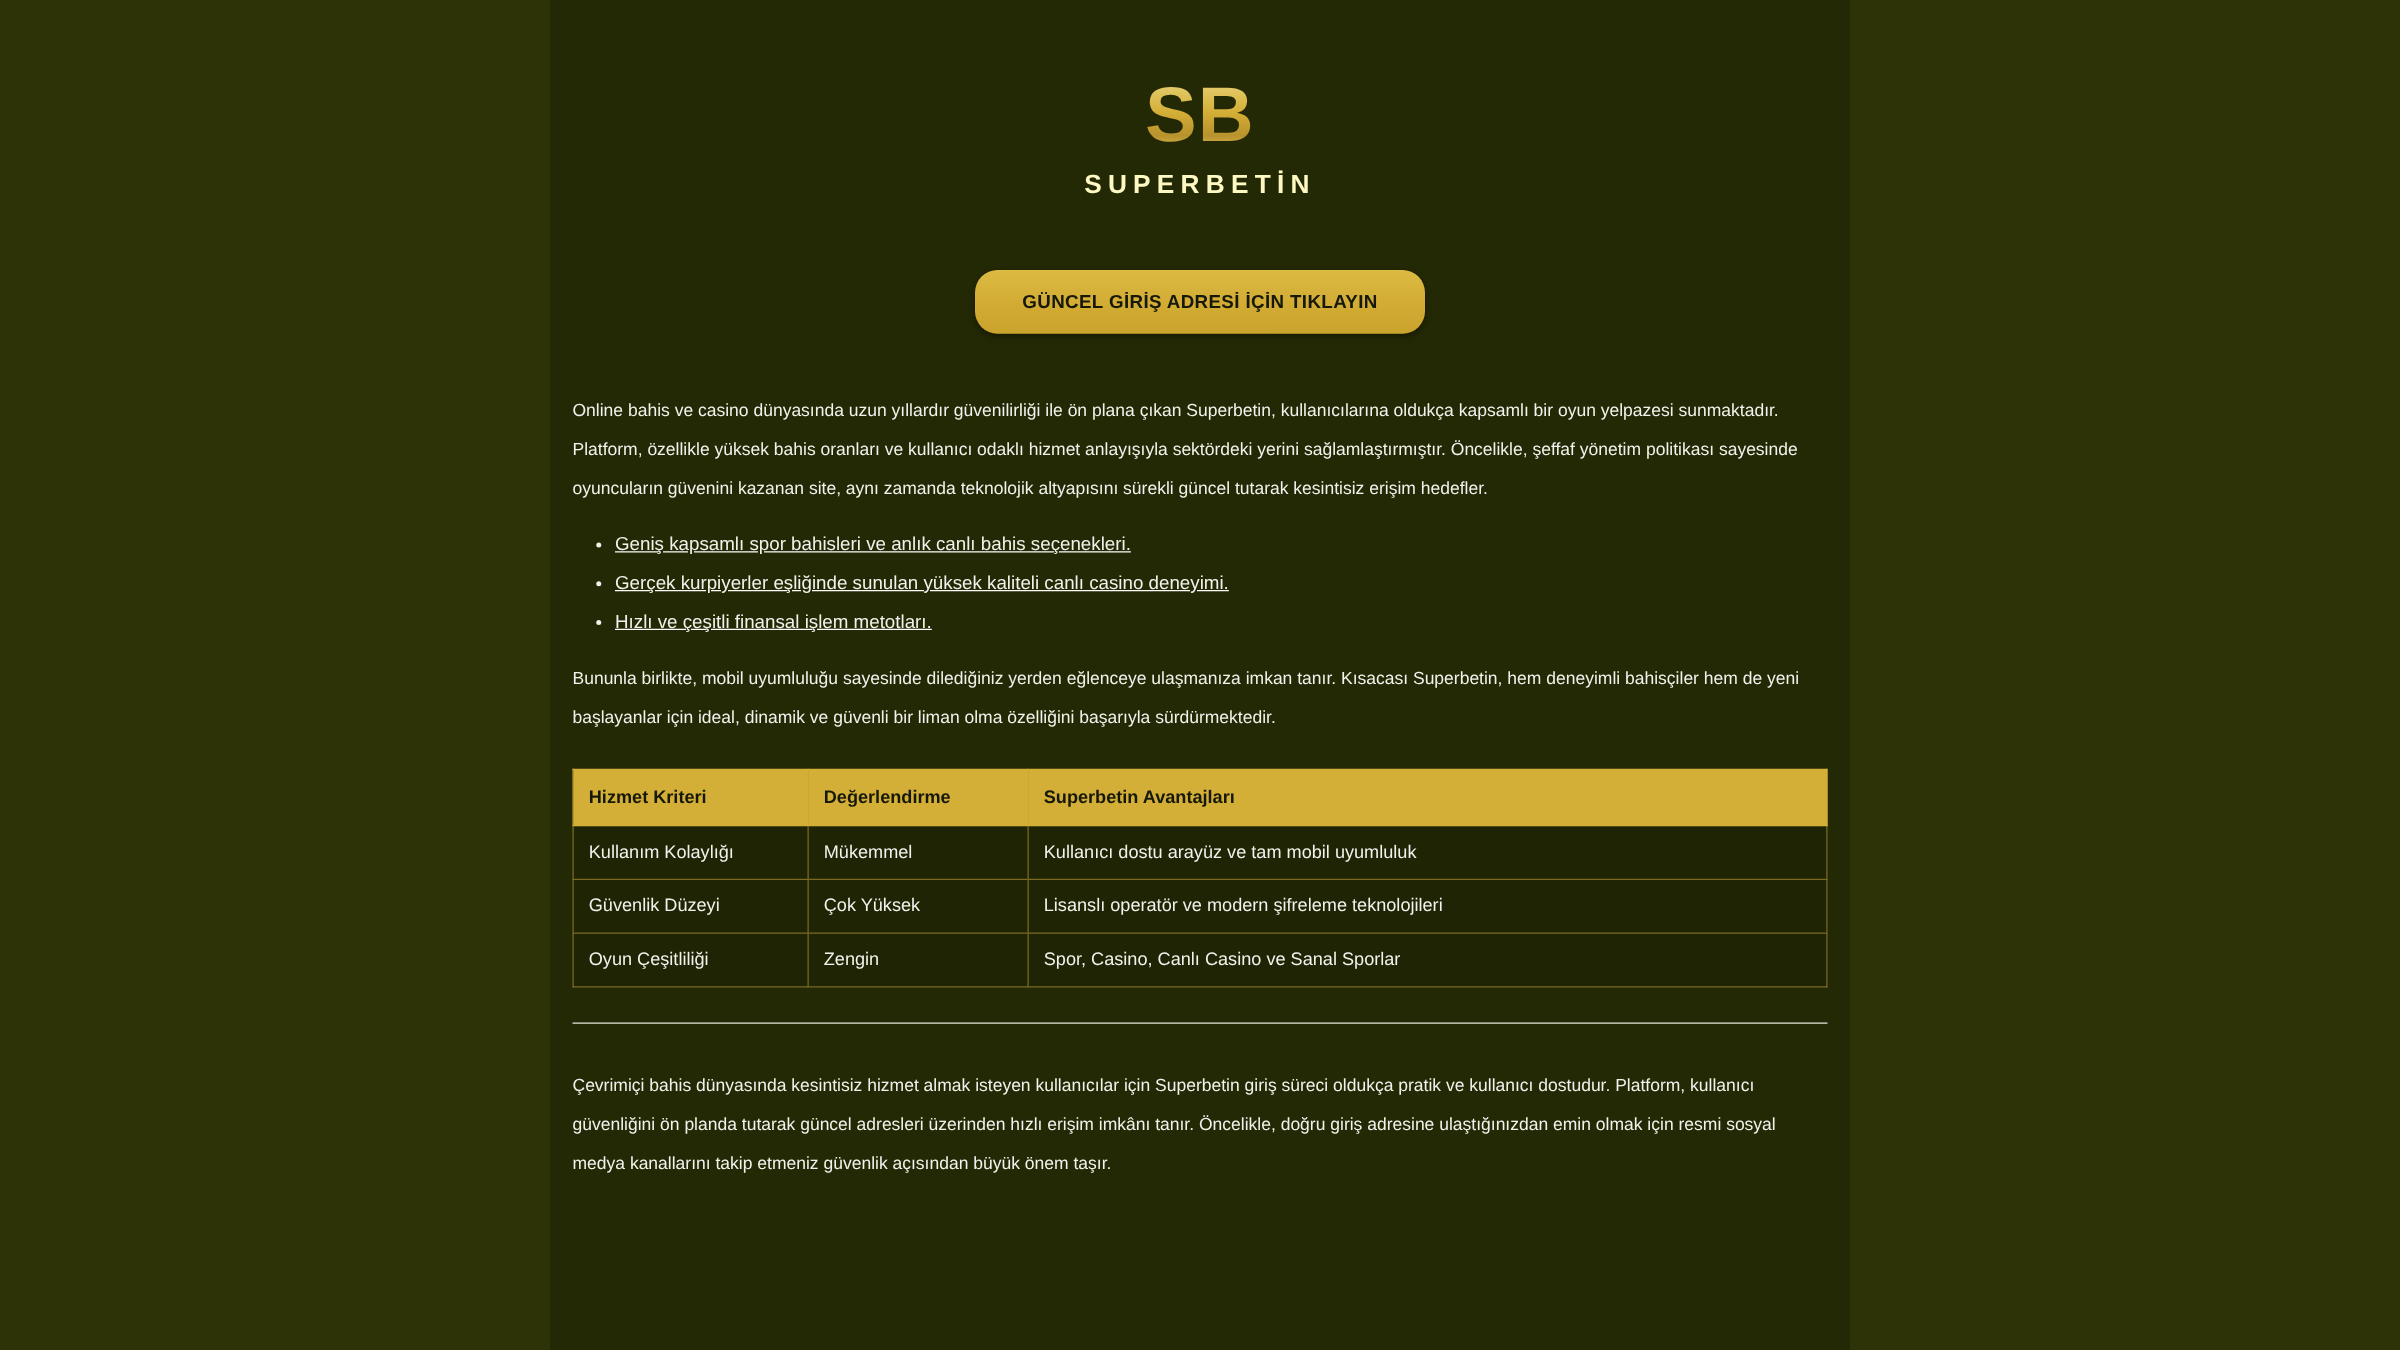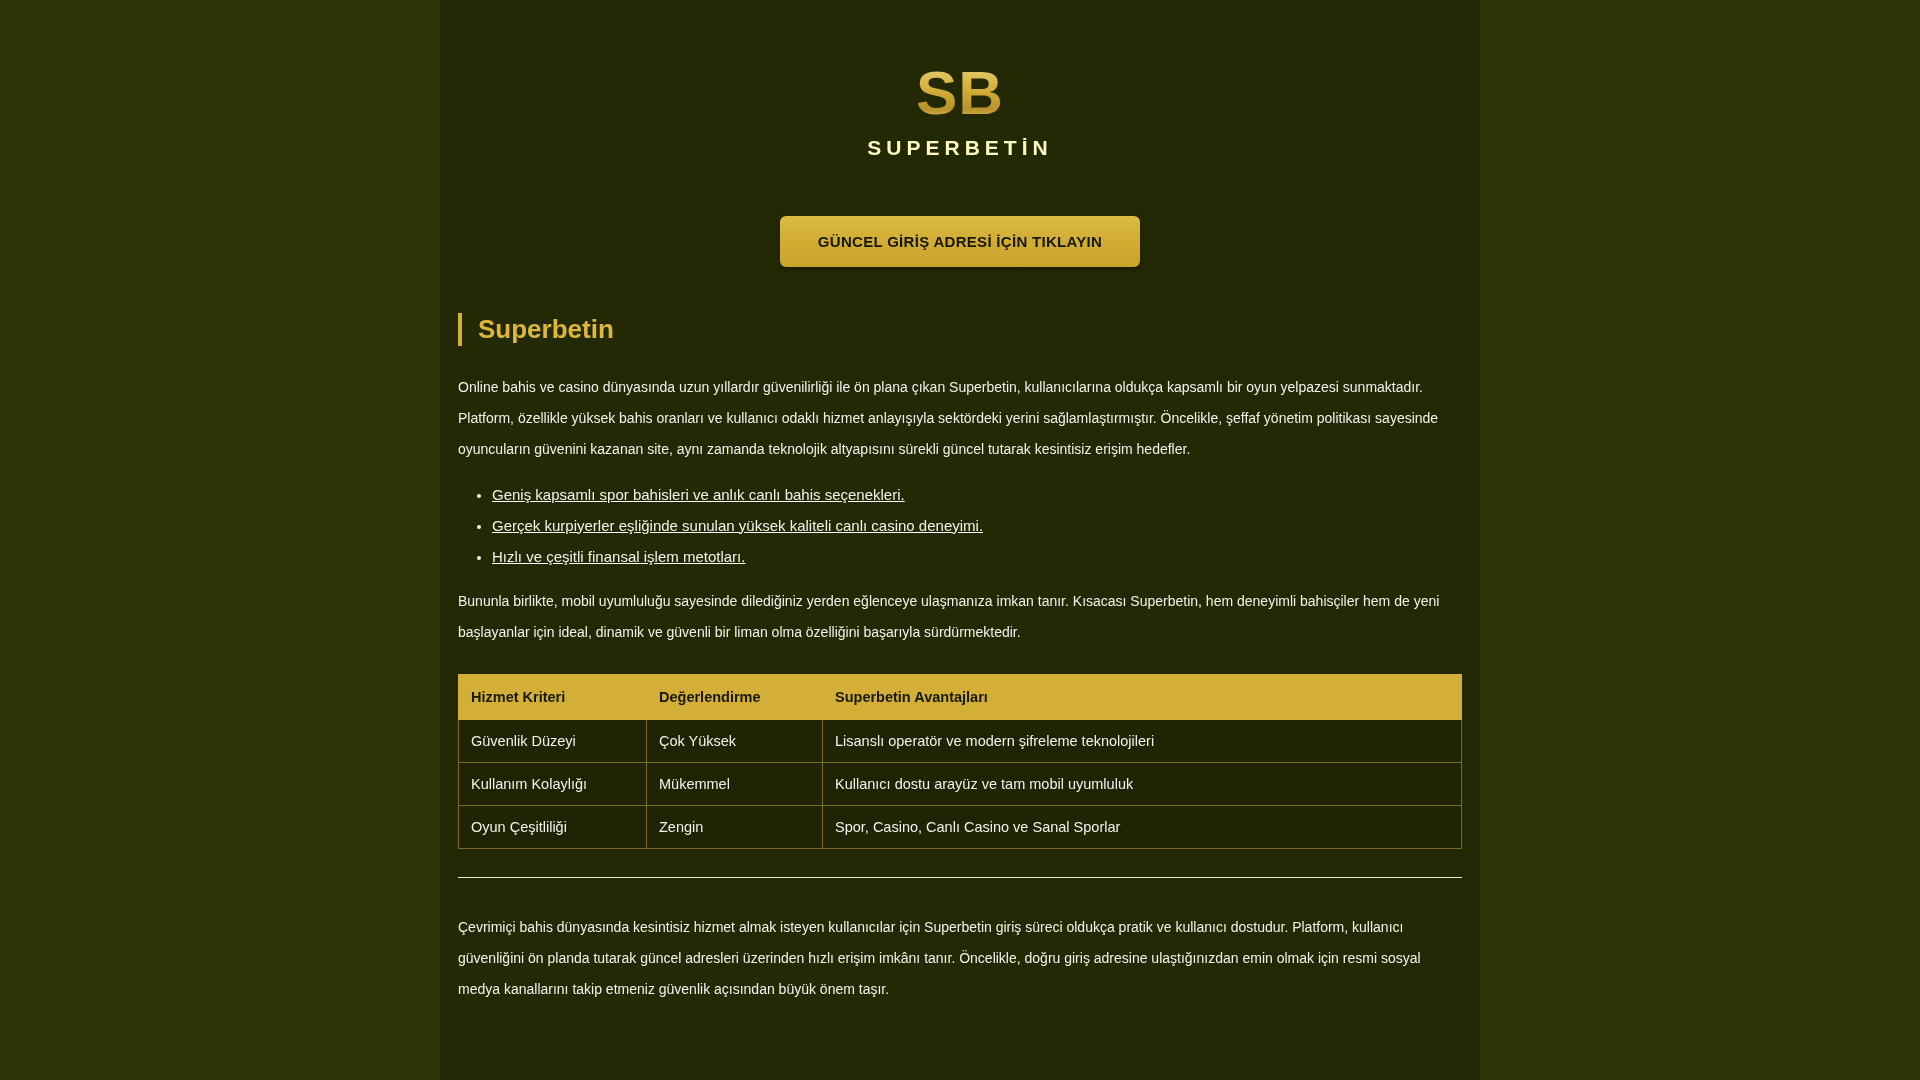--- a/index.html
+++ b/index.html
@@ -67,21 +67,21 @@
 
   .cta-button {
     display: inline-block;
     background: linear-gradient(180deg, #dcbb42 0%, #d2ab33 55%, #c9a32c 100%);
     color: #16180a;
     font-size: 15px;
     font-weight: bold;
     letter-spacing: 0.3px;
     padding: 17px 38px;
     border: none;
-    border-radius: 6px;
+    border-radius: 18px;
     cursor: pointer;
     font-family: "Liberation Sans", sans-serif;
     box-shadow: 0 2px 5px rgba(0,0,0,0.35);
   }
 
   
   .content {
     padding: 0 0 0 0;
     margin-top: 46px;
   }
@@ -167,21 +167,20 @@
       <div class="brand-name">SUPERBETİN</div>
     </div>
 
     <div class="cta-wrap">
       <button class="cta-button">GÜNCEL GİRİŞ ADRESİ İÇİN TIKLAYIN</button>
     </div>
 
     <div class="content">
 
       <div class="section-block">
-        <h2 class="section-title">Superbetin</h2>
 
         <p class="body-text">Online bahis ve casino dünyasında uzun yıllardır güvenilirliği ile ön plana çıkan Superbetin, kullanıcılarına oldukça kapsamlı bir oyun yelpazesi sunmaktadır. Platform, özellikle yüksek bahis oranları ve kullanıcı odaklı hizmet anlayışıyla sektördeki yerini sağlamlaştırmıştır. Öncelikle, şeffaf yönetim politikası sayesinde oyuncuların güvenini kazanan site, aynı zamanda teknolojik altyapısını sürekli güncel tutarak kesintisiz erişim hedefler.</p>
 
         <ul class="feature-list">
           <li>Geniş kapsamlı spor bahisleri ve anlık canlı bahis seçenekleri.</li>
           <li>Gerçek kurpiyerler eşliğinde sunulan yüksek kaliteli canlı casino deneyimi.</li>
           <li>Hızlı ve çeşitli finansal işlem metotları.</li>
         </ul>
 
         <p class="body-text">Bununla birlikte, mobil uyumluluğu sayesinde dilediğiniz yerden eğlenceye ulaşmanıza imkan tanır. Kısacası Superbetin, hem deneyimli bahisçiler hem de yeni başlayanlar için ideal, dinamik ve güvenli bir liman olma özelliğini başarıyla sürdürmektedir.</p>
@@ -194,30 +193,30 @@
           </colgroup>
           <thead>
             <tr>
               <th>Hizmet Kriteri</th>
               <th>Değerlendirme</th>
               <th>Superbetin Avantajları</th>
             </tr>
           </thead>
           <tbody>
             <tr>
+              <td>Kullanım Kolaylığı</td>
+              <td>Mükemmel</td>
+              <td>Kullanıcı dostu arayüz ve tam mobil uyumluluk</td>
+            </tr>
+            <tr>
               <td>Güvenlik Düzeyi</td>
               <td>Çok Yüksek</td>
               <td>Lisanslı operatör ve modern şifreleme teknolojileri</td>
             </tr>
             <tr>
-              <td>Kullanım Kolaylığı</td>
-              <td>Mükemmel</td>
-              <td>Kullanıcı dostu arayüz ve tam mobil uyumluluk</td>
-            </tr>
-            <tr>
               <td>Oyun Çeşitliliği</td>
               <td>Zengin</td>
               <td>Spor, Casino, Canlı Casino ve Sanal Sporlar</td>
             </tr>
           </tbody>
         </table>
       </div>
 
       <hr class="divider">
 

